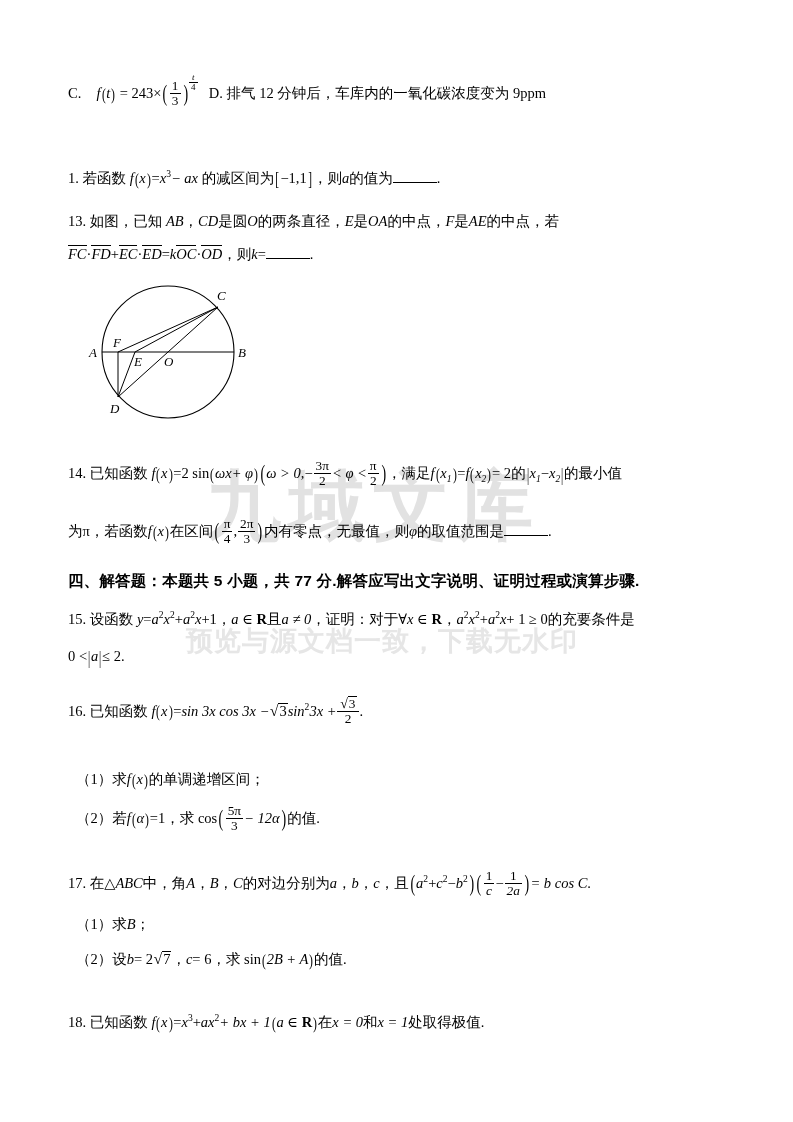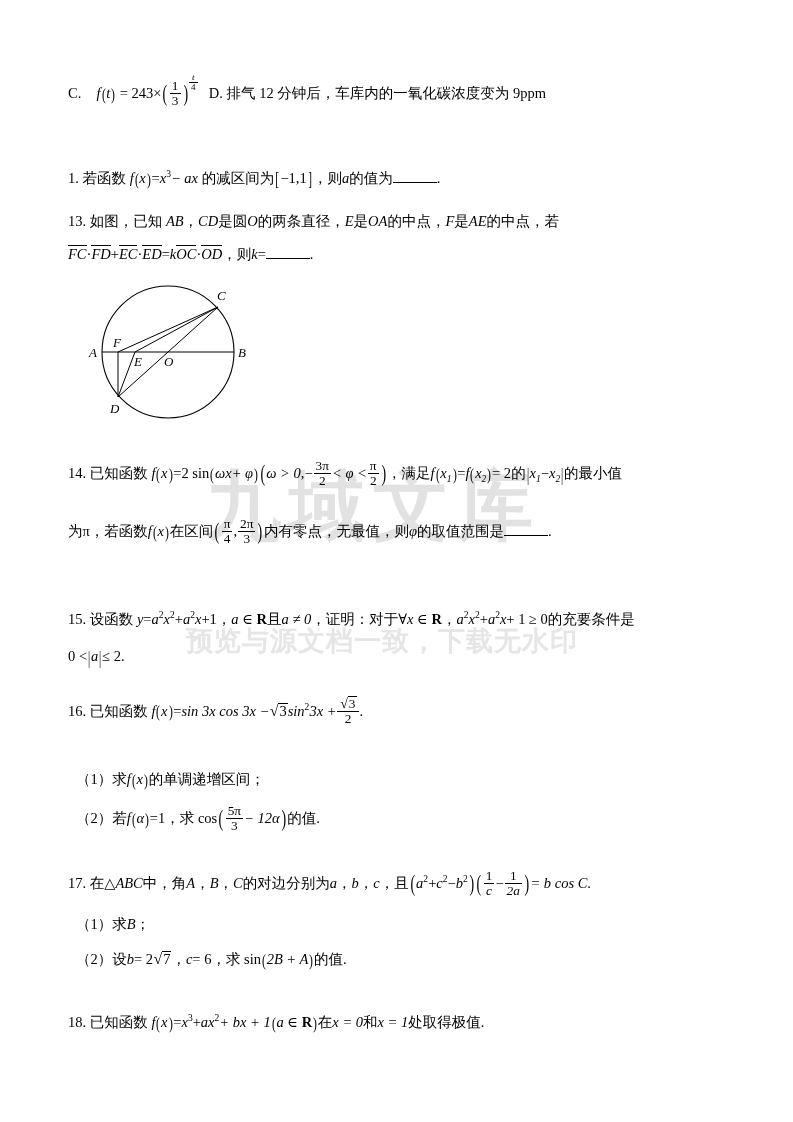--- a/index.html
+++ b/index.html
@@ -249,20 +249,21 @@
     <div class="line" style="left:68px; top:460px;">
       <span>14.</span>
       <span class="cn">已知函数</span>
       <span class="mi">f</span><span class="paren-sm">(</span><span class="mi">x</span><span class="paren-sm">)</span><span>=</span><span>2 sin</span><span class="paren-sm">(</span><span class="mi">ωx</span><span class="mi">+ φ</span><span class="paren-sm">)</span><span class="paren">(</span><span class="mi">ω &gt; 0,</span><span>−</span><span class="frac"><span class="num">3π</span><span class="den">2</span></span><span class="mi">&lt; φ &lt;</span><span class="frac"><span class="num">π</span><span class="den">2</span></span><span class="paren">)</span><span class="cn">，满足</span><span class="mi">f</span><span class="paren-sm">(</span><span class="mi">x</span><span class="sub">1</span><span class="paren-sm">)</span><span>=</span><span class="mi">f</span><span class="paren-sm">(</span><span class="mi">x</span><span class="sub">2</span><span class="paren-sm">)</span><span>= 2</span><span class="cn">的</span><span class="absbar">|</span><span class="mi">x</span><span class="sub">1</span><span>−</span><span class="mi">x</span><span class="sub">2</span><span class="absbar">|</span><span class="cn">的最小值</span>
     </div>
 
     <div class="line" style="left:68px; top:518px;">
       <span class="cn">为</span><span>π</span><span class="cn">，若函数</span><span class="mi">f</span><span class="paren-sm">(</span><span class="mi">x</span><span class="paren-sm">)</span><span class="cn">在区间</span><span class="paren">(</span><span class="frac"><span class="num">π</span><span class="den">4</span></span><span>,</span><span class="frac"><span class="num">2π</span><span class="den">3</span></span><span class="paren">)</span><span class="cn">内有零点，无最值，则</span><span class="mi">φ</span><span class="cn">的取值范围是</span><span class="blank"></span><span>.</span>
     </div>
 
+    <div class="line heading" style="left:68px; top:573px;">四、解答题：本题共 5 小题，共 77 分.解答应写出文字说明、证明过程或演算步骤.</div>
 
     <div class="line" style="left:68px; top:610px;">
       <span>15.</span>
       <span class="cn">设函数</span>
       <span class="mi">y</span><span>=</span><span class="mi">a</span><span class="sup sup-up">2</span><span class="mi">x</span><span class="sup sup-up">2</span><span>+</span><span class="mi">a</span><span class="sup sup-up">2</span><span class="mi">x</span><span>+1</span><span class="cn">，</span><span class="mi">a ∈ </span><span style="font-weight:bold;">R</span><span class="cn">且</span><span class="mi">a ≠ 0</span><span class="cn">，证明：对于</span><span class="mi">∀x ∈ </span><span style="font-weight:bold;">R</span><span class="cn">，</span><span class="mi">a</span><span class="sup sup-up">2</span><span class="mi">x</span><span class="sup sup-up">2</span><span>+</span><span class="mi">a</span><span class="sup sup-up">2</span><span class="mi">x</span><span>+ 1 ≥ 0</span><span class="cn">的充要条件是</span>
     </div>
 
     <div class="line" style="left:68px; top:648px;">
       <span>0 &lt;</span><span class="absbar">|</span><span class="mi">a</span><span class="absbar">|</span><span>≤ 2</span><span>.</span>
     </div>

